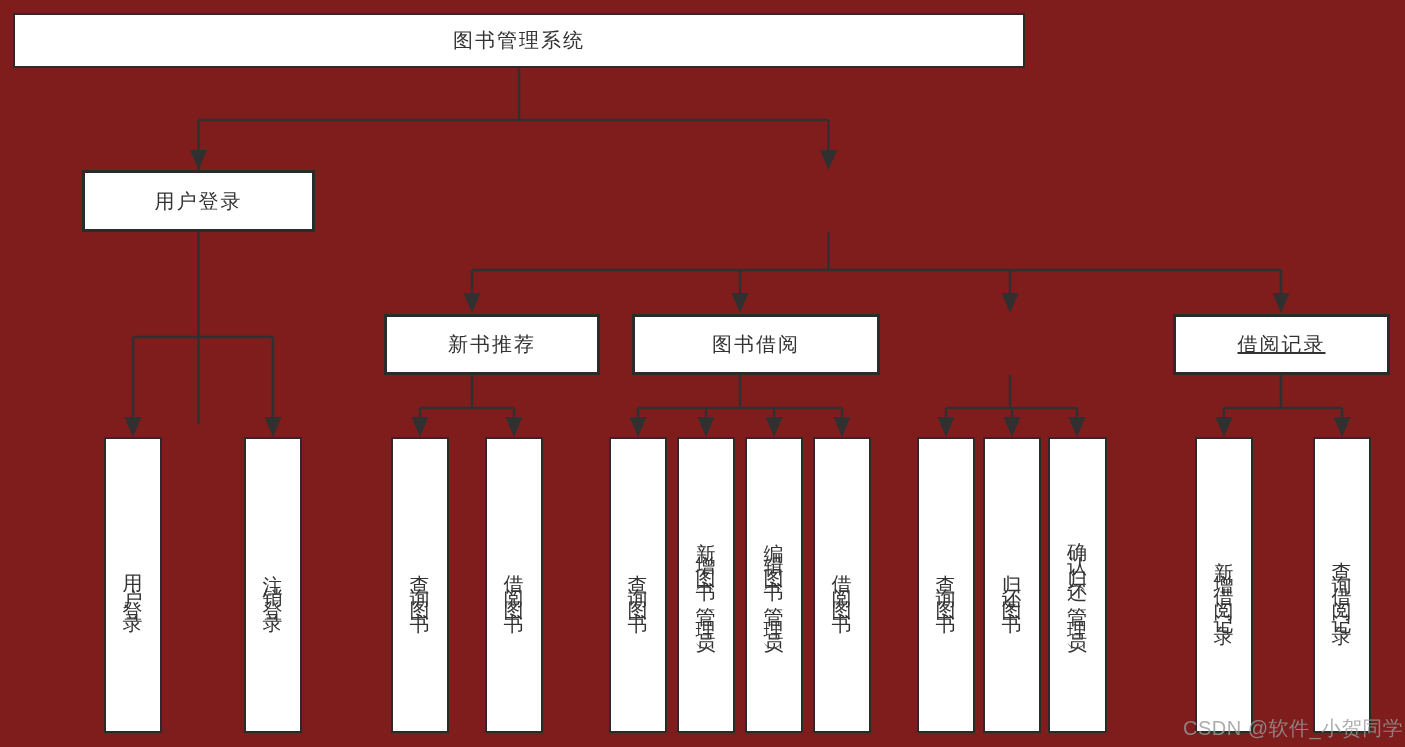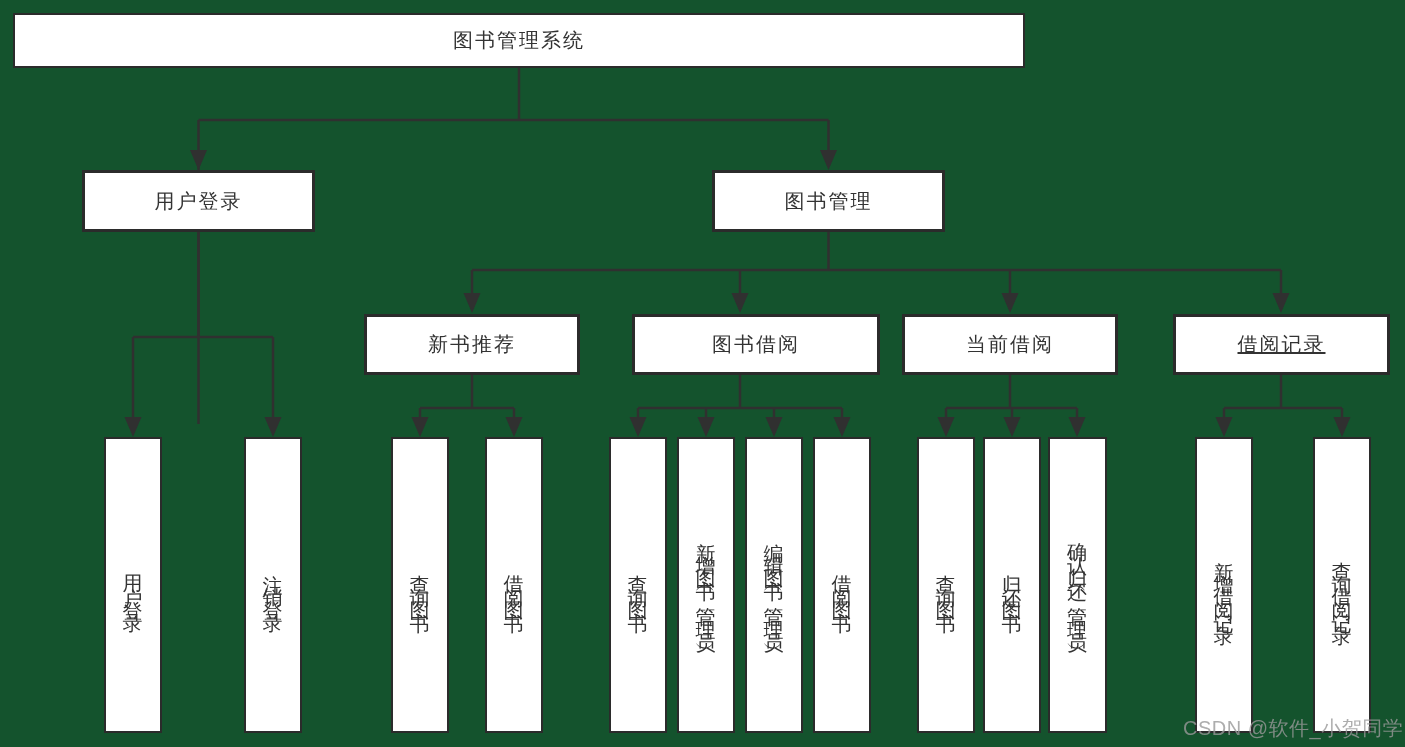--- a/index.html
+++ b/index.html
@@ -5,21 +5,21 @@
   html, body {
     margin: 0;
     padding: 0;
     background: #ffffff;
     font-family: "Liberation Sans", sans-serif;
   }
   .stage {
     position: relative;
     width: 1405px;
     height: 747px;
-    background: #14532d;
+    background: #7f1d1d;
     overflow: hidden;
   }
   .wires {
     position: absolute;
     left: 0;
     top: 0;
     pointer-events: none;
   }
   .node {
     position: absolute;
@@ -100,32 +100,26 @@
       M1342,437 L1333.5,417 L1350.5,417 Z"></path>
   </svg>
 
   <div class="node root" style="left:13px; top:13px; width:1012px; height:55px;">
     <span>图书管理系统</span>
   </div>
 
   <div class="node lvl2" style="left:82px; top:170px; width:233px; height:62px;">
     <span>用户登录</span>
   </div>
-  <div class="node lvl2" style="left:712px; top:170px; width:233px; height:62px;">
-    <span>图书管理</span>
-  </div>
 
-  <div class="node lvl3" style="left:364px; top:314px; width:216px; height:61px;">
+  <div class="node lvl3" style="left:384px; top:314px; width:216px; height:61px;">
     <span>新书推荐</span>
   </div>
   <div class="node lvl3" style="left:632px; top:314px; width:248px; height:61px;">
     <span>图书借阅</span>
-  </div>
-  <div class="node lvl3" style="left:902px; top:314px; width:216px; height:61px;">
-    <span>当前借阅</span>
   </div>
   <div class="node lvl3" style="left:1173px; top:314px; width:217px; height:61px;text-decoration:underline;">
     <span>借阅记录</span>
   </div>
 
   <div class="leaf" style="left:104px; top:437px; width:58px; height:296px;">
     <span class="vtext">用户登录</span>
   </div>
   <div class="leaf" style="left:244px; top:437px; width:58px; height:296px;">
     <span class="vtext">注销登录</span>

